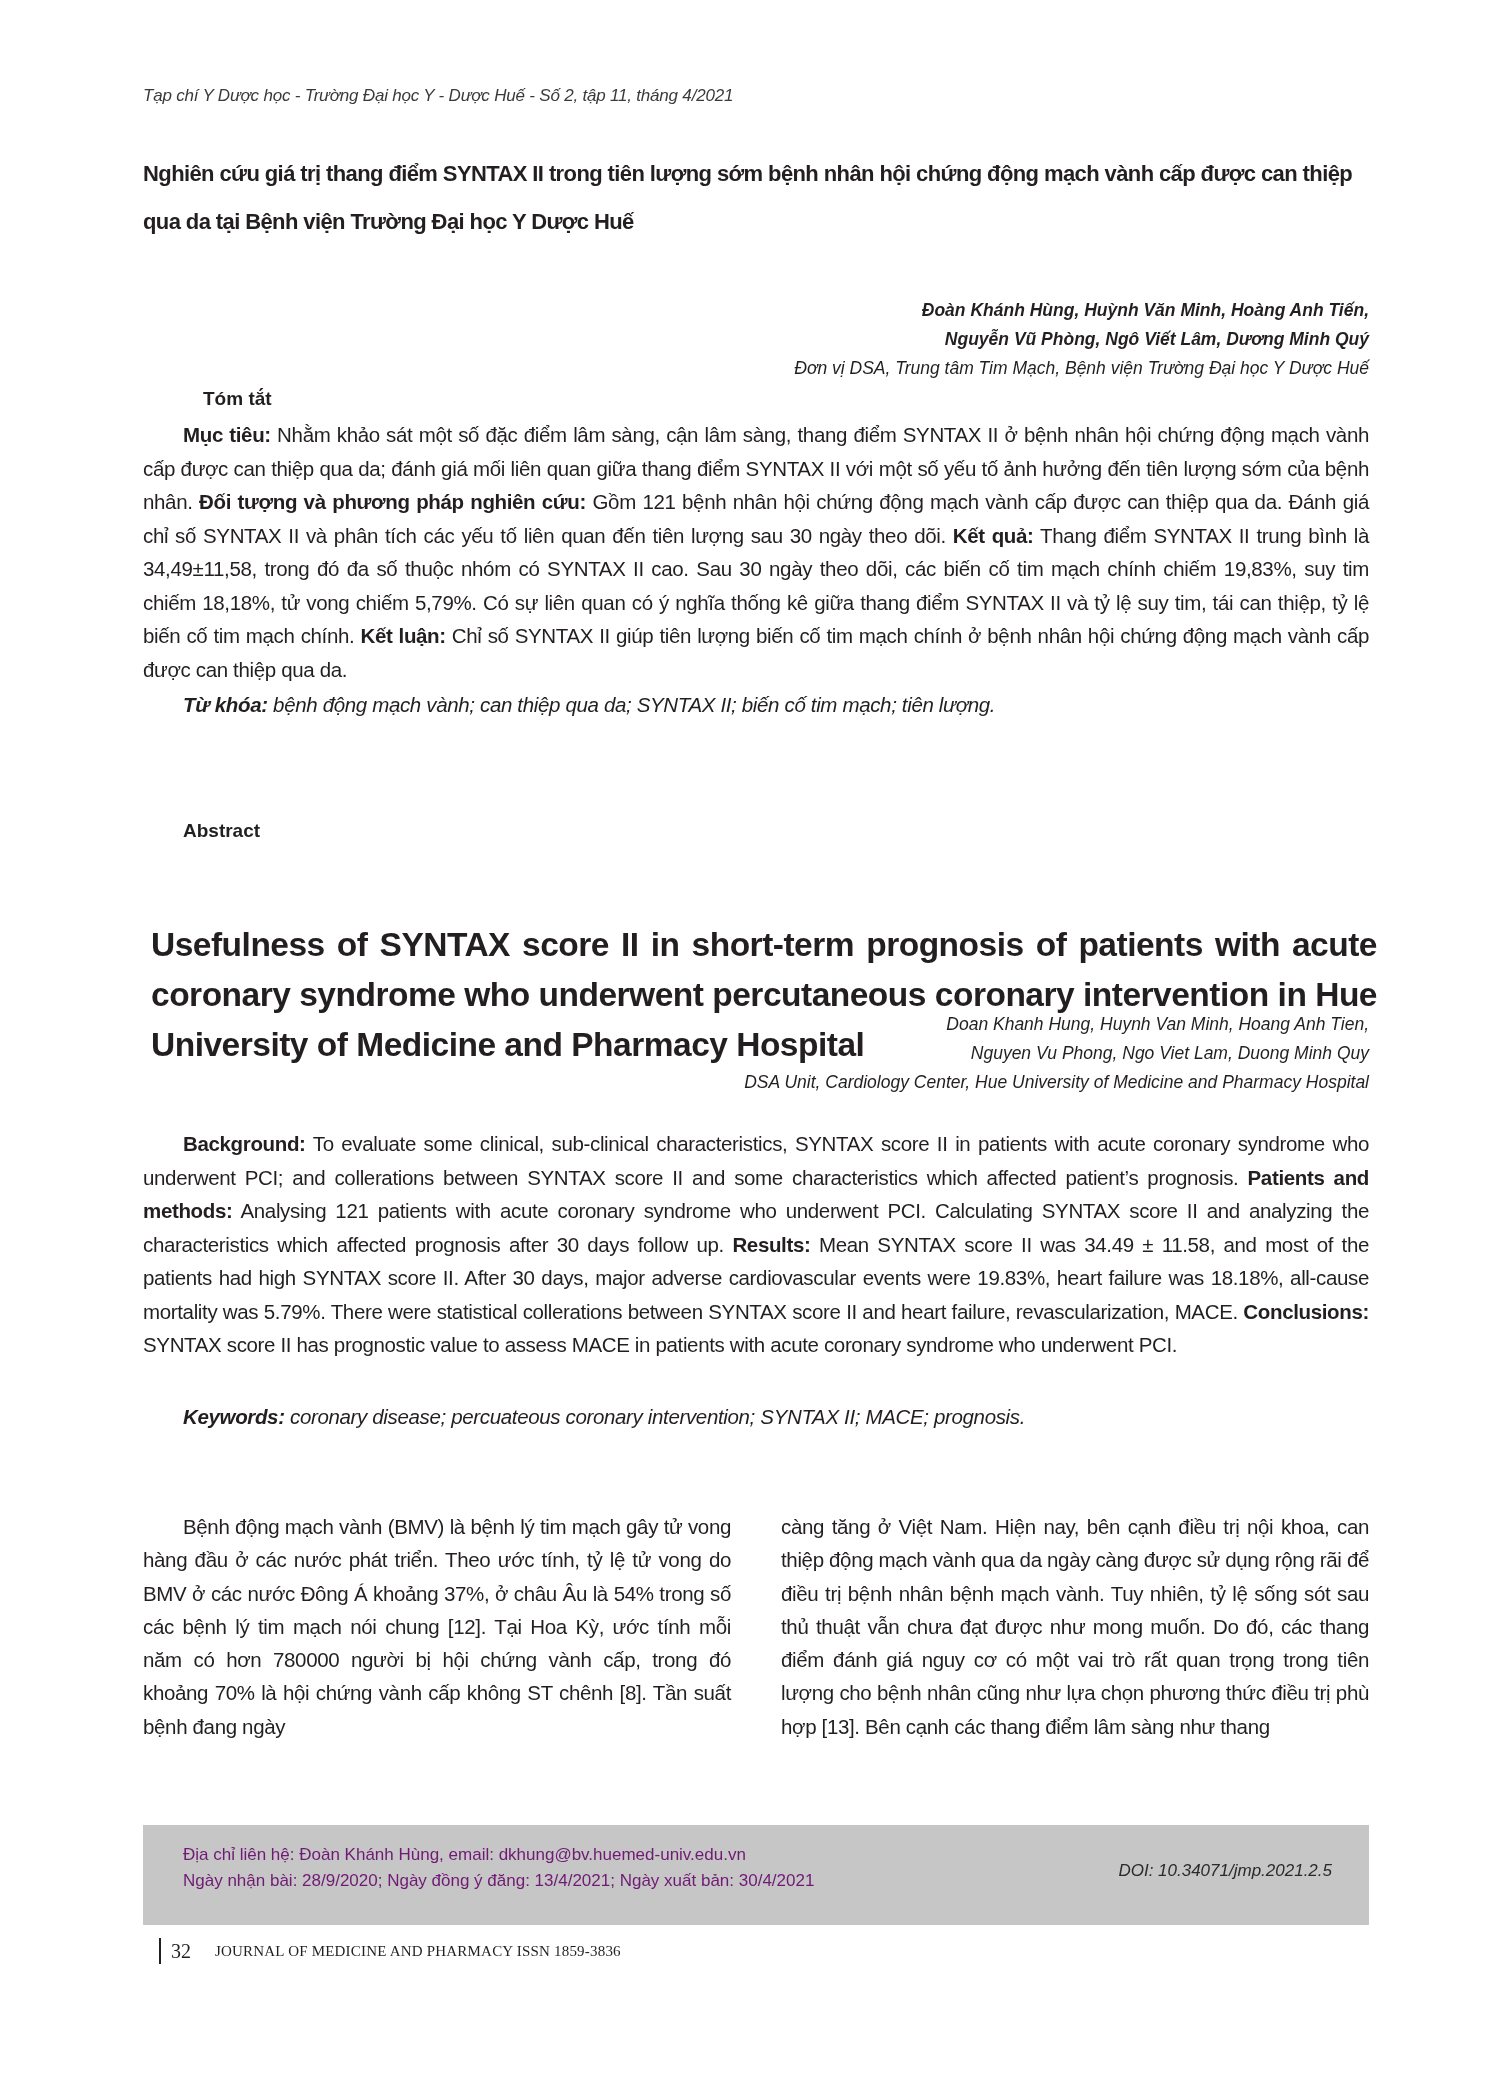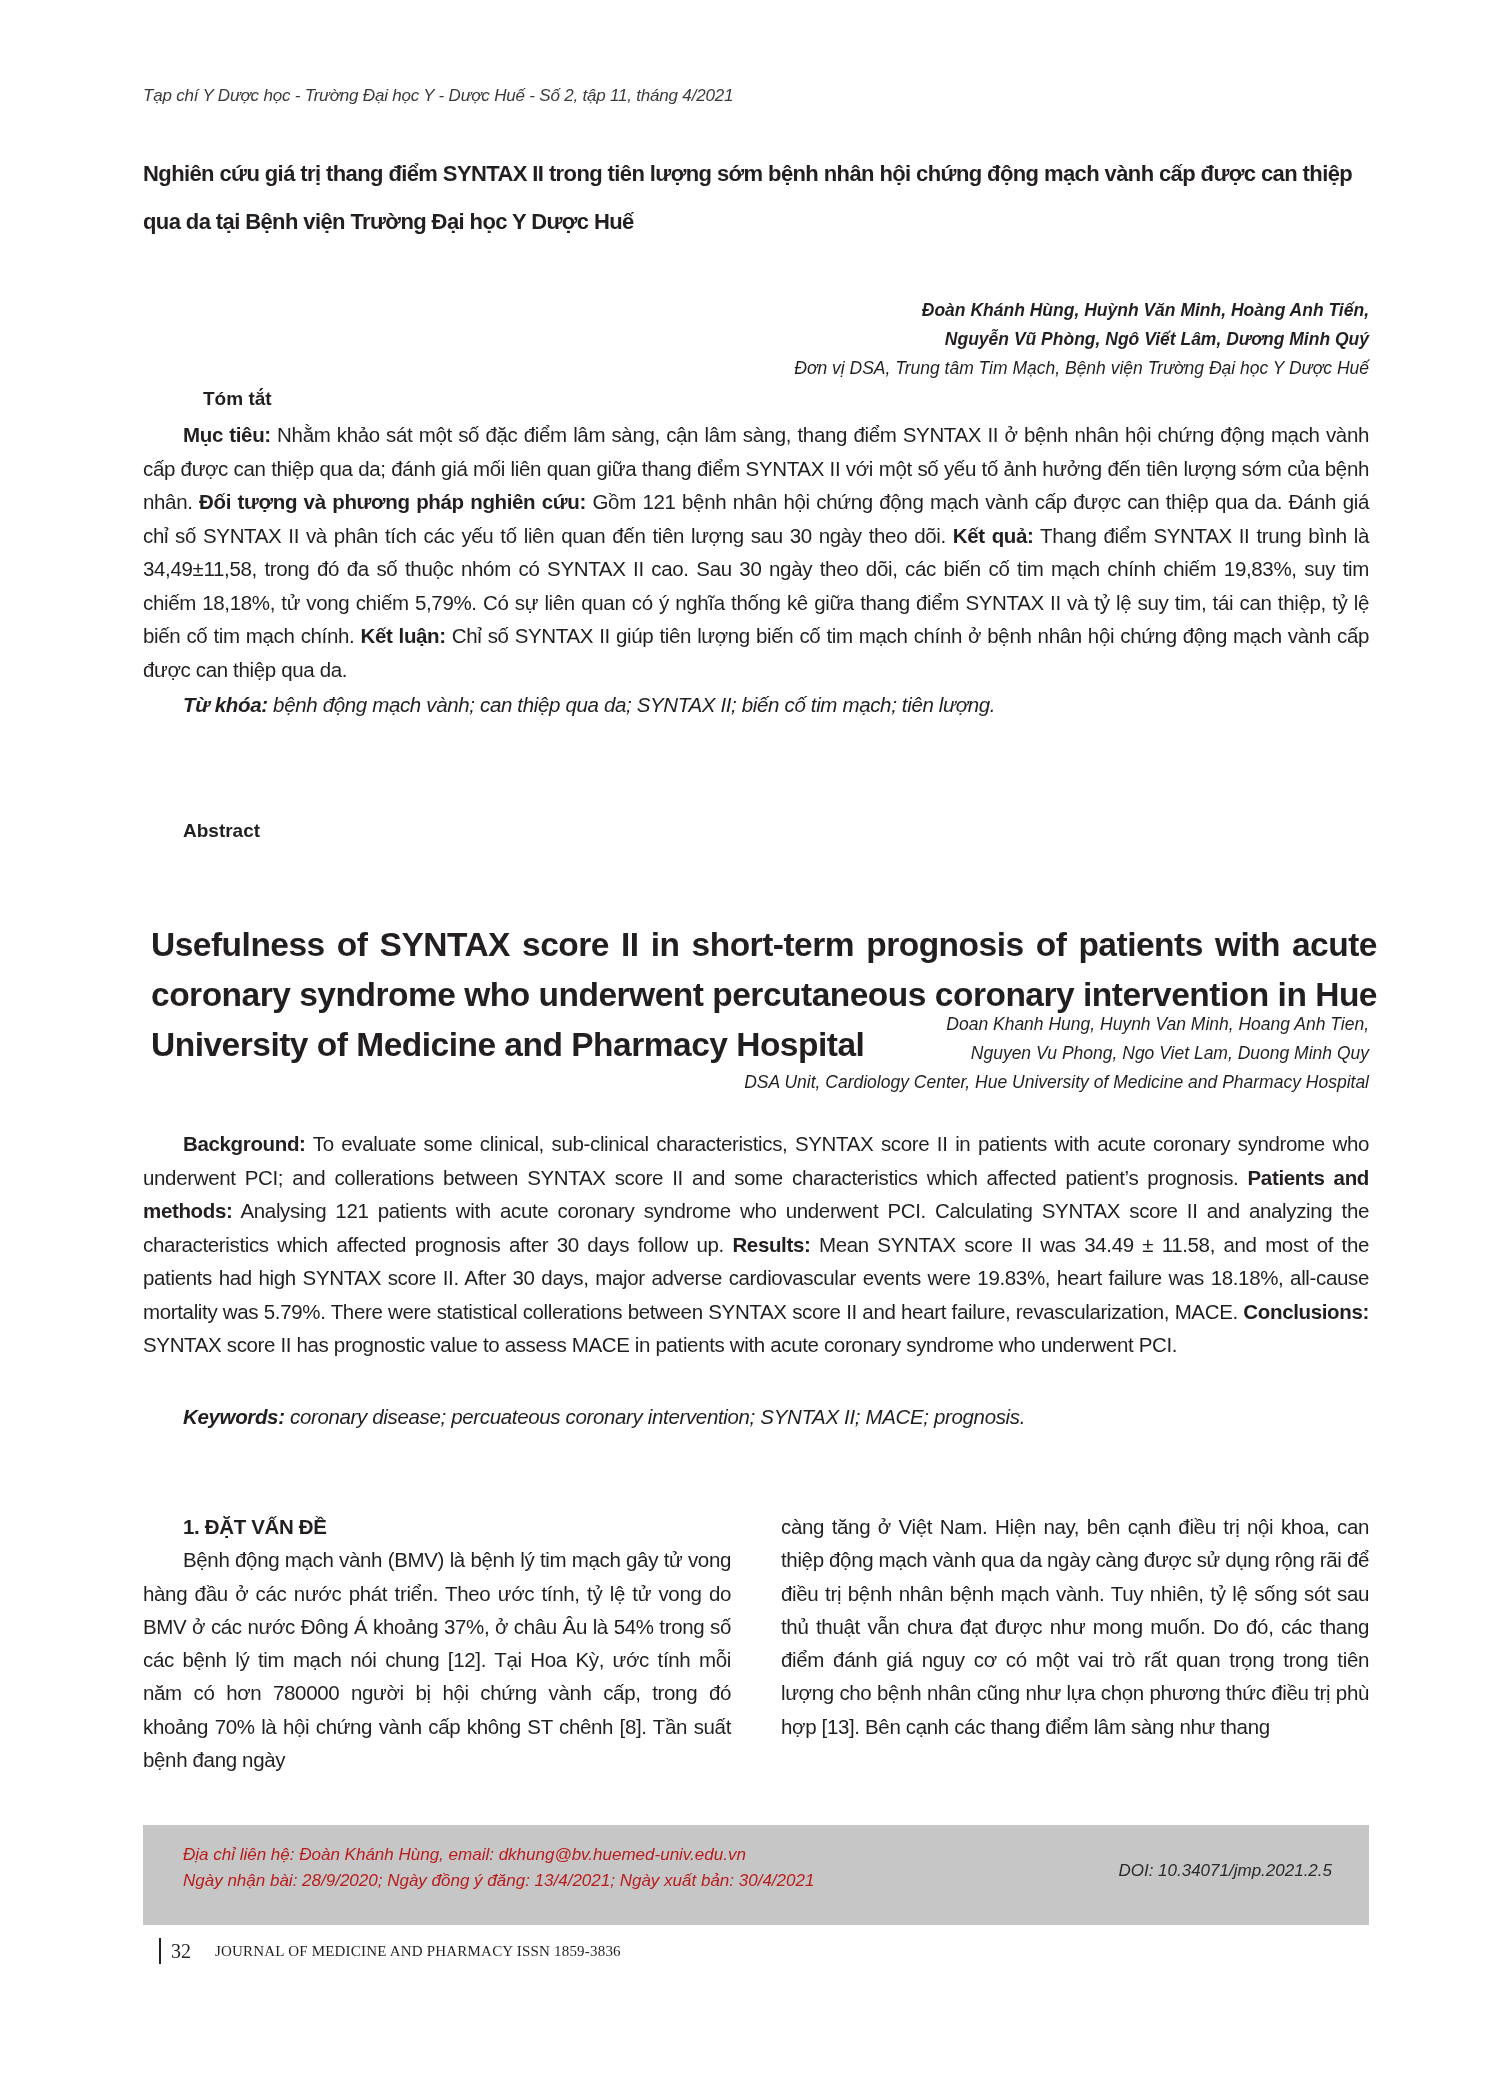--- a/index.html
+++ b/index.html
@@ -14,21 +14,21 @@
   .sec-label { position: absolute; left: 40px; font-weight: bold; font-size: 19px; }
   .para { position: absolute; left: 0; width: 1226px; font-size: 20.5px; line-height: 33.5px; text-align: justify; letter-spacing: -0.35px; margin: 0; }
   .para .indent { display: inline-block; width: 40px; }
   .title-en { position: absolute; top: 912px; left: 0; width: 1226px; font-size: 33.5px; font-weight: bold; line-height: 50px; text-align: justify; letter-spacing: -0.5px; margin: 8px; }
   .authors-en { top: 1010px; font-weight: normal; }
   .col { position: absolute; top: 1510px; width: 588px; font-size: 20.5px; line-height: 33.3px; text-align: justify; letter-spacing: -0.35px; }
   .col-left { left: 0; }
   .col-right { left: 638px; }
   .section-heading { font-weight: bold; padding-left: 40px; }
   .contact-box { position: absolute; top: 1825px; left: 0; width: 1226px; height: 100px; background: #c6c6c6; }
-  .contact-line { position: absolute; left: 40px; font-style: italic; font-size: 17px; color: #b91c1c; }
+  .contact-line { position: absolute; left: 40px; font-size: 17px; color: #701a75; }
   .contact-doi { position: absolute; right: 37px; top: 36px; font-style: italic; font-size: 17px; color: #2a2a2a; }
   .footer { position: absolute; top: 1938px; left: -2px; font-family: "Liberation Serif", serif; font-size: 15px; color: #231f20; padding-left: 18px; }
   .footer .bar { display: inline-block; width: 2px; height: 26px; background: #231f20; vertical-align: middle; margin-right: 10px; }
   .footer .pnum { font-size: 20px; vertical-align: middle; margin-right: 24px; }
   .footer .jname { vertical-align: middle; letter-spacing: 0.2px; }
   b { font-weight: bold; }
   i { font-style: italic; }
 </style>
 </head>
 <body>
@@ -59,21 +59,20 @@
     <div>Doan Khanh Hung, Huynh Van Minh, Hoang Anh Tien,</div>
     <div>Nguyen Vu Phong, Ngo Viet Lam, Duong Minh Quy</div>
     <div>DSA Unit, Cardiology Center, Hue University of Medicine and Pharmacy Hospital</div>
   </div>
 
   <p class="para" style="top:1127px;"><span class="indent"></span><b>Background:</b><span> To evaluate some clinical, sub-clinical characteristics, SYNTAX score II in patients with acute coronary syndrome who underwent PCI; and collerations between SYNTAX score II and some characteristics which affected patient’s prognosis. </span><b>Patients and methods:</b><span> Analysing 121 patients with acute coronary syndrome who underwent PCI. Calculating SYNTAX score II and analyzing the characteristics which affected prognosis after 30 days follow up. </span><b>Results:</b><span> Mean SYNTAX score II was 34.49 ± 11.58, and most of the patients had high SYNTAX score II. After 30 days, major adverse cardiovascular events were 19.83%, heart failure was 18.18%, all-cause mortality was 5.79%. There were statistical collerations between SYNTAX score II and heart failure, revascularization, MACE. </span><b>Conclusions:</b><span> SYNTAX score II has prognostic value to assess MACE in patients with acute coronary syndrome who underwent PCI.</span></p>
 
   <p class="para" style="top:1400px;"><span class="indent"></span><b><i>Keywords:</i></b><i> coronary disease; percuateous coronary intervention; SYNTAX II; MACE; prognosis.</i></p>
 
   <div class="col col-left">
-    <div class="section-heading">1. ĐẶT VẤN ĐỀ</div>
     <div><span class="indent" style="display:inline-block;width:40px;"></span><span>Bệnh động mạch vành (BMV) là bệnh lý tim mạch gây tử vong hàng đầu ở các nước phát triển. Theo ước tính, tỷ lệ tử vong do BMV ở các nước Đông Á khoảng 37%, ở châu Âu là 54% trong số các bệnh lý tim mạch nói chung [12]. Tại Hoa Kỳ, ước tính mỗi năm có hơn 780000 người bị hội chứng vành cấp, trong đó khoảng 70% là hội chứng vành cấp không ST chênh [8]. Tần suất bệnh đang ngày</span></div>
   </div>
 
   <div class="col col-right">
     <div>càng tăng ở Việt Nam. Hiện nay, bên cạnh điều trị nội khoa, can thiệp động mạch vành qua da ngày càng được sử dụng rộng rãi để điều trị bệnh nhân bệnh mạch vành. Tuy nhiên, tỷ lệ sống sót sau thủ thuật vẫn chưa đạt được như mong muốn. Do đó, các thang điểm đánh giá nguy cơ có một vai trò rất quan trọng trong tiên lượng cho bệnh nhân cũng như lựa chọn phương thức điều trị phù hợp [13]. Bên cạnh các thang điểm lâm sàng như thang</div>
   </div>
 
   <div class="contact-box">
     <div class="contact-line" style="top:20px;">Địa chỉ liên hệ: Đoàn Khánh Hùng, email: dkhung@bv.huemed-univ.edu.vn</div>
     <div class="contact-line" style="top:46px;">Ngày nhận bài: 28/9/2020; Ngày đồng ý đăng: 13/4/2021; Ngày xuất bản: 30/4/2021</div>

